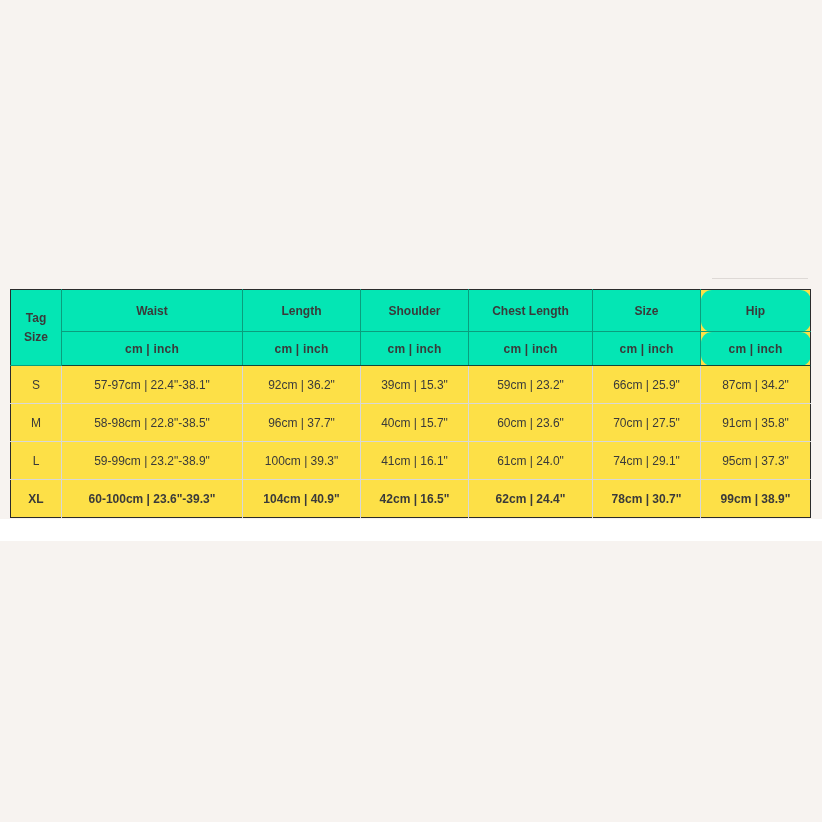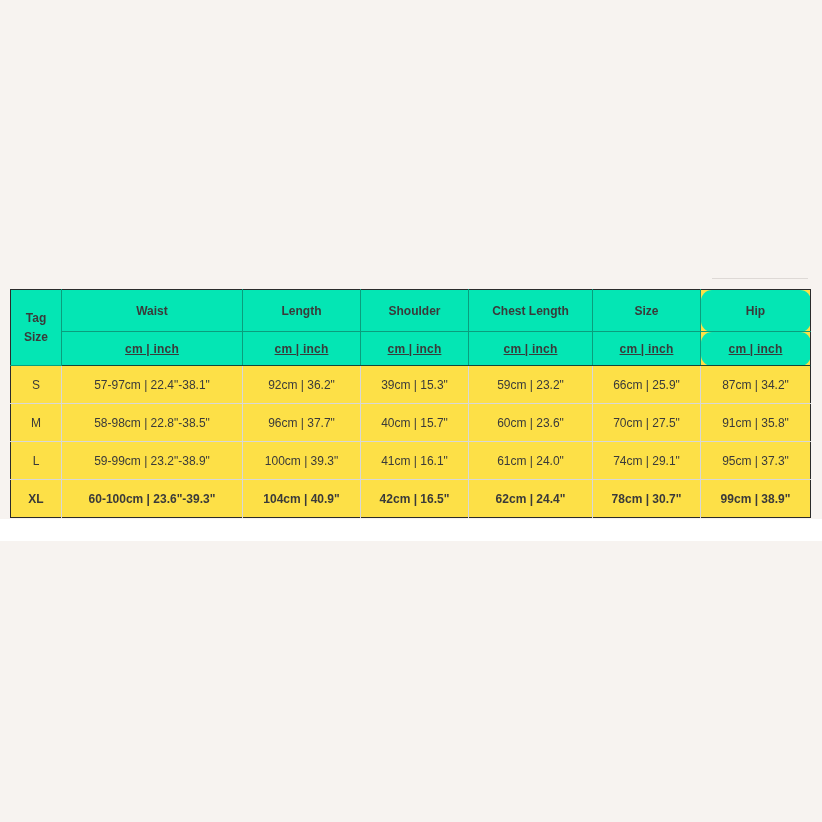--- a/index.html
+++ b/index.html
@@ -90,21 +90,21 @@
   col.c-tag    { width: 51px;  }
   col.c-len    { width: 181px; }
   col.c-chest  { width: 118px; }
   col.c-should { width: 108px; }
   col.c-sleeve { width: 124px; }
   col.c-waist  { width: 108px; }
   col.c-hip    { width: 110px; }
 
   
   tr.row-titles .hdr { height: 42px; }
-  tr.row-units  .hdr { height: 34px; text-decoration: underline; }
+  tr.row-units  .hdr { height: 34px; }
   tr.data-row td     { height: 38px; }
 
   td.tag-cell {
     font-size: 12.5px;
     color: #3a3a3a;
   }
 </style>
 </head>
 <body>
 

